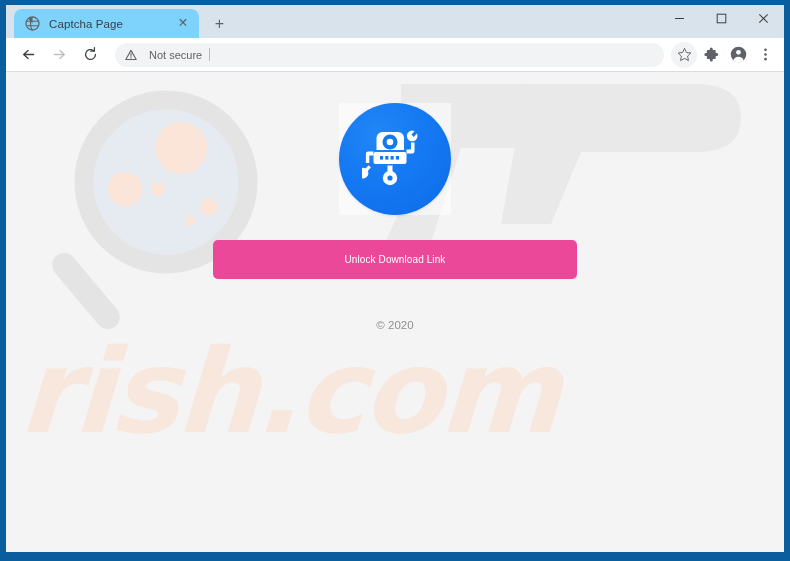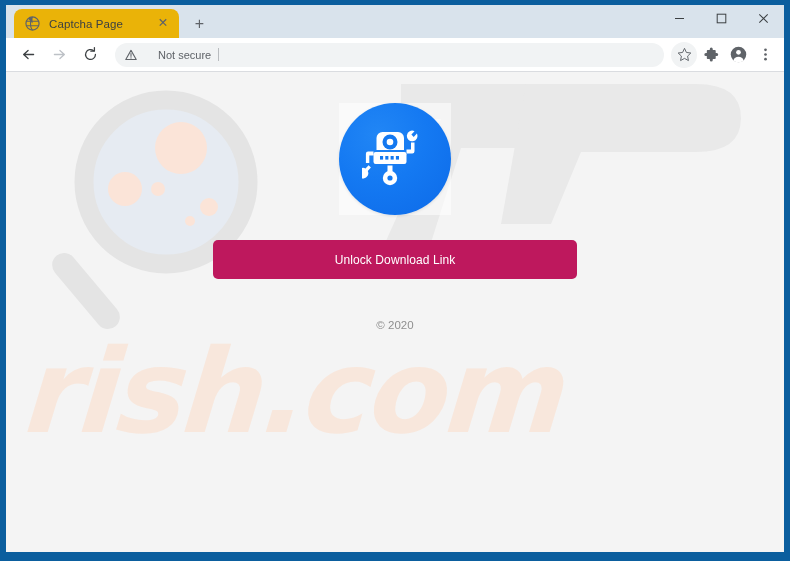--- a/index.html
+++ b/index.html
@@ -41,22 +41,22 @@
     background: #d9e3ec;
     position: relative;
     display: flex;
     align-items: flex-end;
     padding-left: 8px;
     flex: 0 0 auto;
   }
 
   .tab {
     height: 29px;
-    width: 165px;
-    background: #eab308;
+    width: 185px;
+    background: #7dd3fc;
     border-radius: 8px 8px 0 0;
     display: flex;
     align-items: center;
     padding: 0 8px 0 11px;
     position: relative;
   }
 
   .tab-favicon {
     width: 15px; height: 15px;
     flex: 0 0 auto;
@@ -136,21 +136,21 @@
     align-items: center;
     padding: 0 10px;
     margin-left: 8px;
     margin-right: 6px;
     position: relative;
   }
 
   .security-chip {
     display: flex;
     align-items: center;
-    gap: 21px;
+    gap: 12px;
     flex: 0 0 auto;
     text-align: right;
   }
 
   .security-label {
     font-size: 11px;
     color: #5f6368;
     white-space: nowrap;
   }
 
@@ -276,25 +276,25 @@
     line-height: 1.52;
     color: #4a4a4a;
     text-align: center;
     width: 306px;
   }
 
   .unlock-button {
     margin-top: 21px;
     width: 364px;
     height: 39px;
-    background: #be185d;
+    background: #ec4899;
     border: none;
     border-radius: 5px;
     color: #ffffff;
-    font-size: 12px;
+    font-size: 10px;
     font-family: "Liberation Sans", sans-serif;
     display: flex;
     align-items: center;
     justify-content: center;
     letter-spacing: 0.1px;
   }
 
   .copyright {
     margin-top: 40px;
     font-size: 11.5px;

